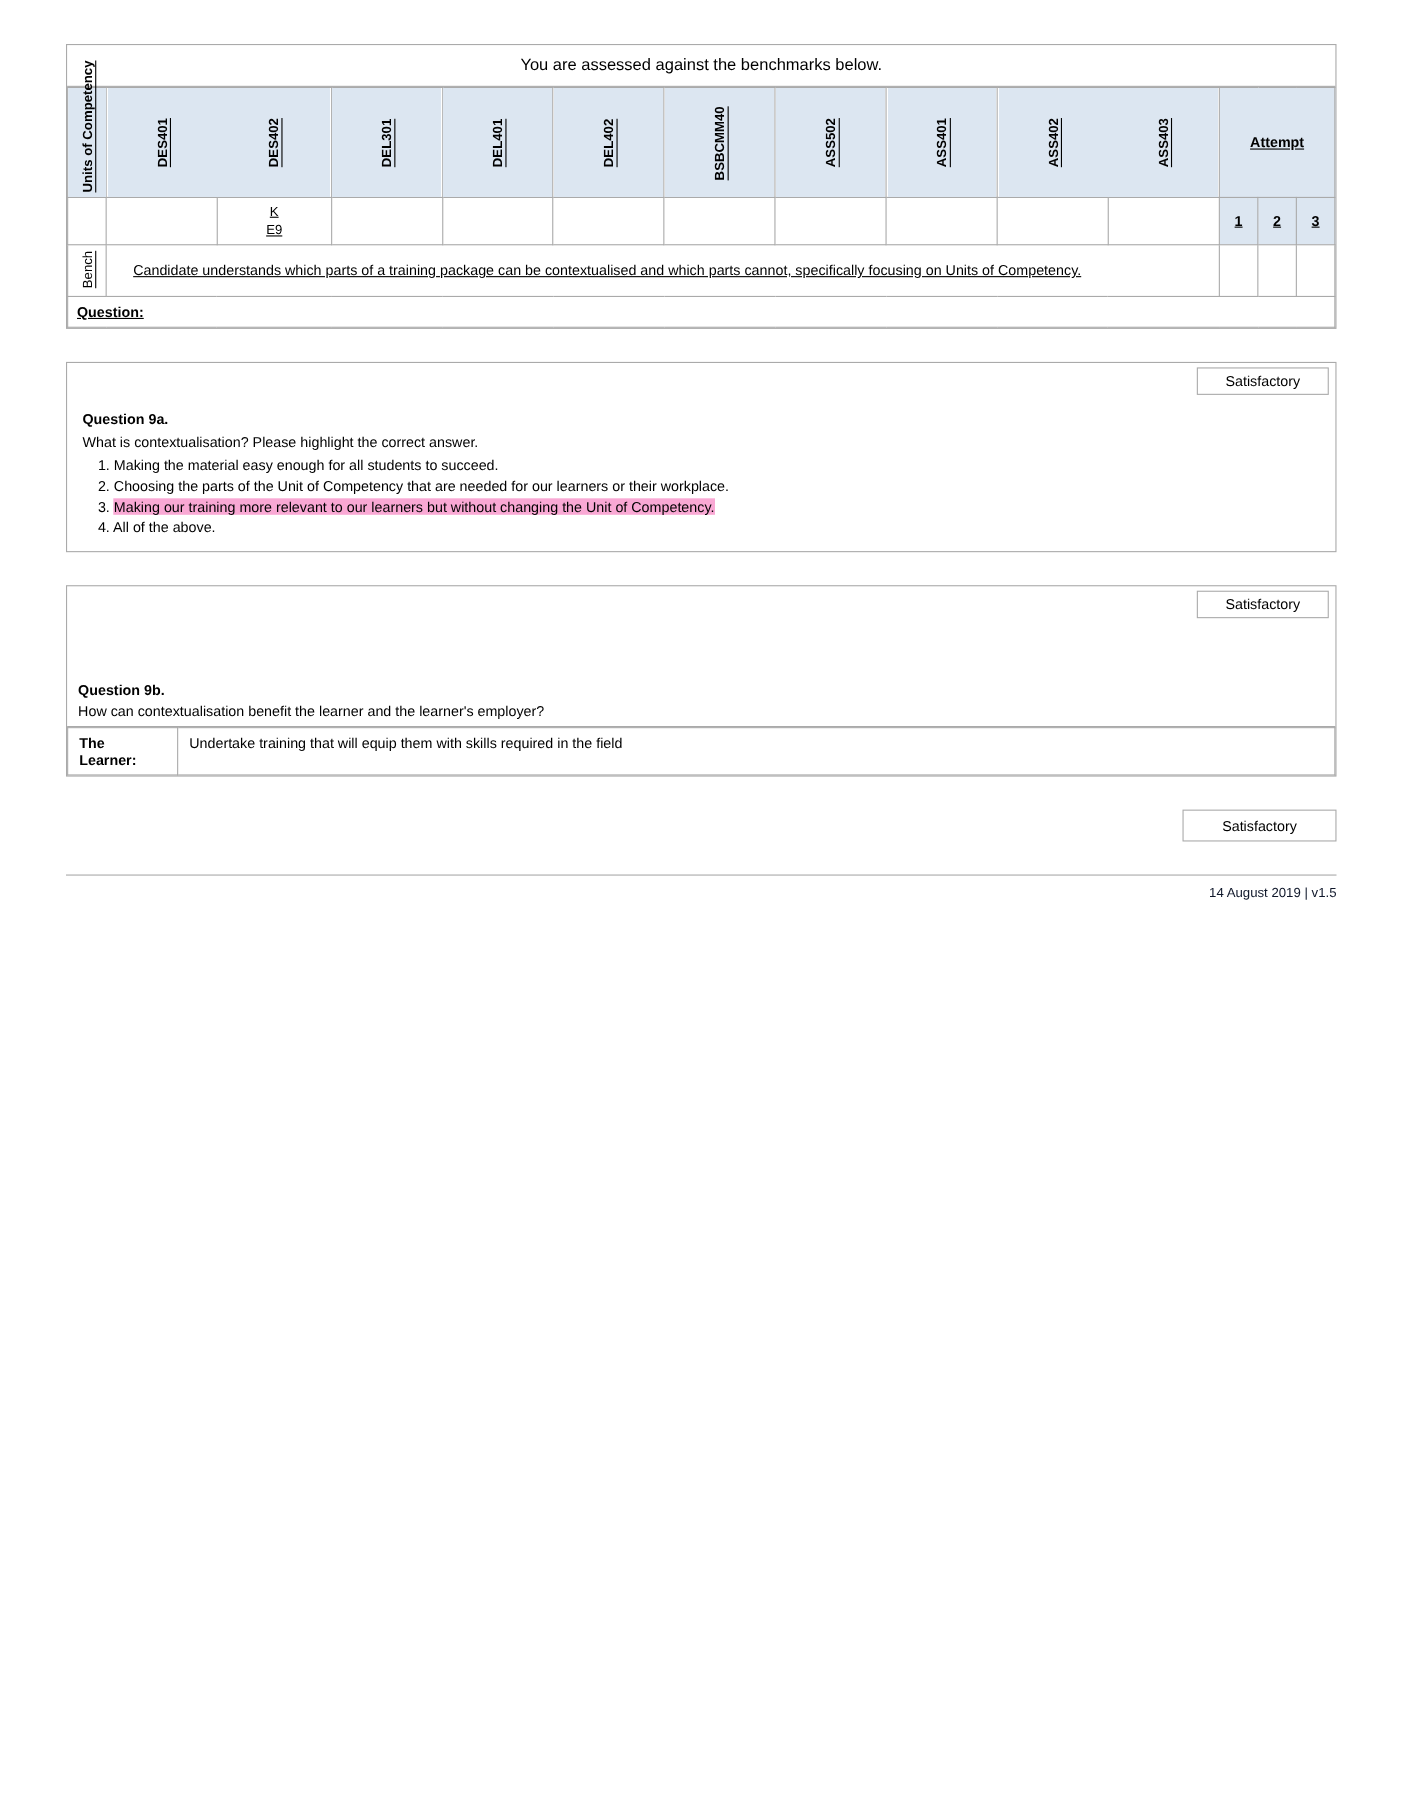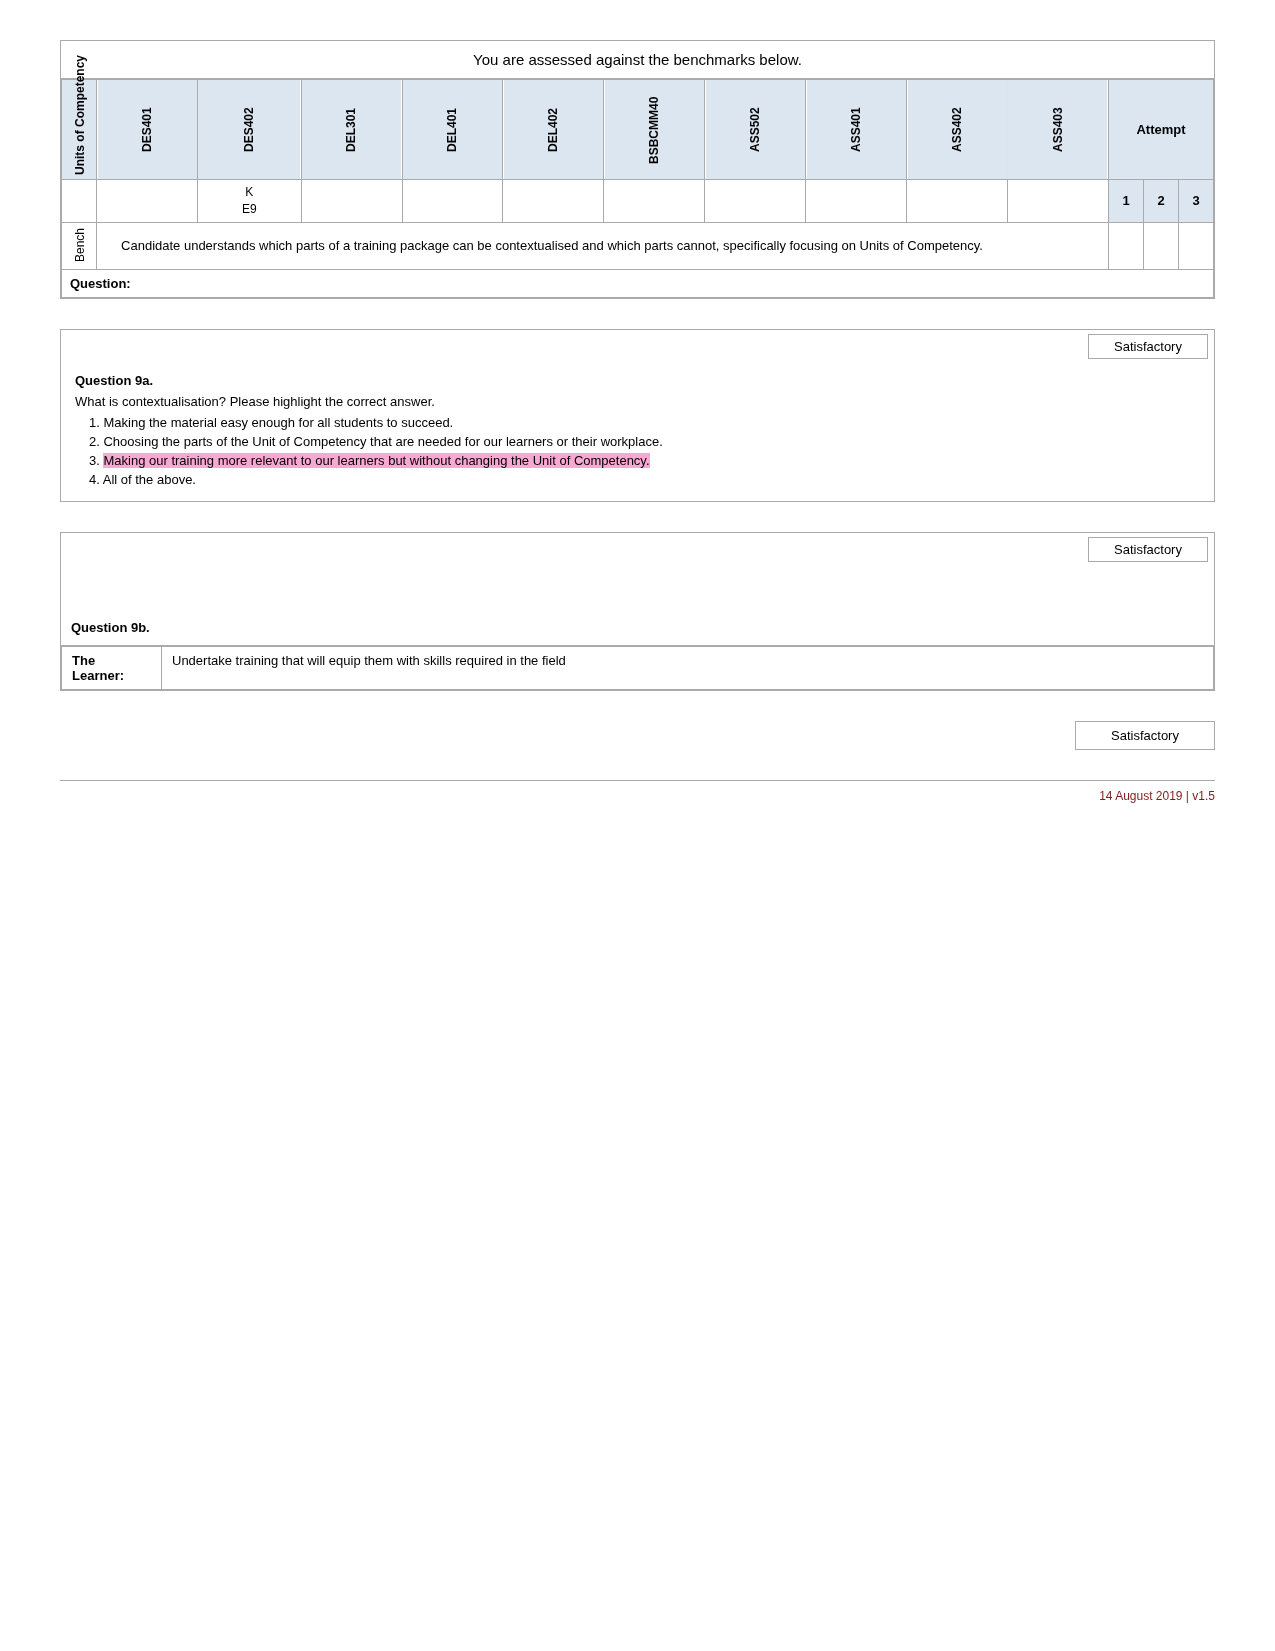--- a/index.html
+++ b/index.html
@@ -27,20 +27,21 @@
     }
     .assessment-table {
       width: 100%;
       border-collapse: collapse;
     }
     .assessment-table td, .assessment-table th {
       border: 1px solid #aaa;
       padding: 4px 5px;
       vertical-align: middle;
       text-align: center;
+      text-decoration: underline;
     }
     .rotated-header {
       writing-mode: vertical-rl;
       transform: rotate(180deg);
       white-space: nowrap;
       font-size: 12px;
       padding: 8px 4px;
       height: 100px;
       vertical-align: bottom;
     }
@@ -163,21 +164,21 @@
       min-width: 140px;
       text-align: center;
     }
 
     
     .page-footer {
       border-top: 1px solid #aaa;
       padding-top: 8px;
       text-align: right;
       font-size: 12px;
-      color: #7f1d1d;
+      color: #0f172a;
       margin-top: 30px;
     }
   </style>
 </head>
 <body>
 
 <div class="assessment-section">
   <div class="assessment-title">You are assessed against the benchmarks below.</div>
   <table class="assessment-table">
     <thead>
@@ -243,20 +244,21 @@
   </div>
 </div>
 
 <div class="q9b-section">
   <div class="q9b-header-row">
     <div class="satisfactory-badge">Satisfactory</div>
   </div>
   <div class="q9b-inner">
     <div class="q9b-intro">
       <div class="q9b-title">Question 9b.</div>
+      <div>How can contextualisation benefit the learner and the learner's employer?</div>
     </div>
     <table class="q9b-table">
       <tbody>
         <tr>
           <td class="q9b-label">The<br>Learner:</td>
           <td>Undertake training that will equip them with skills required in the field</td>
         </tr>
       </tbody>
     </table>
   </div>

